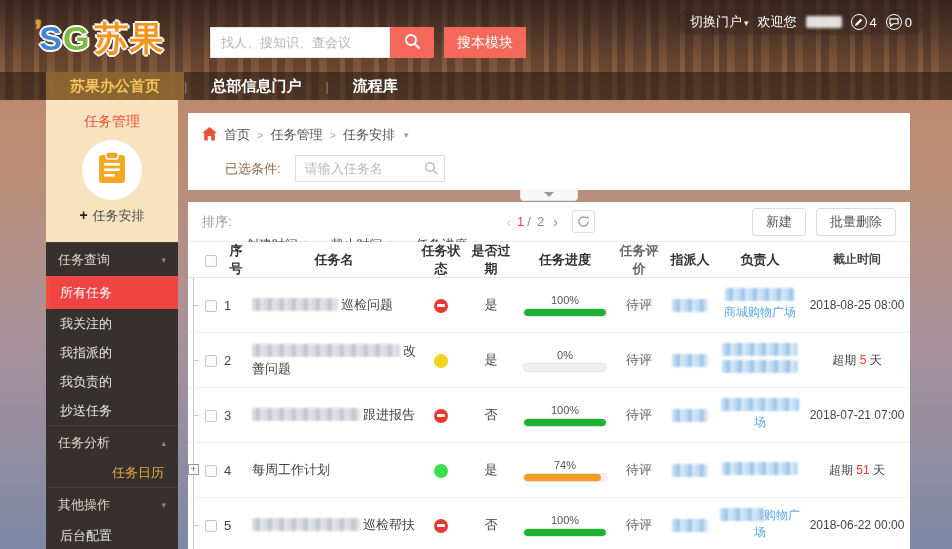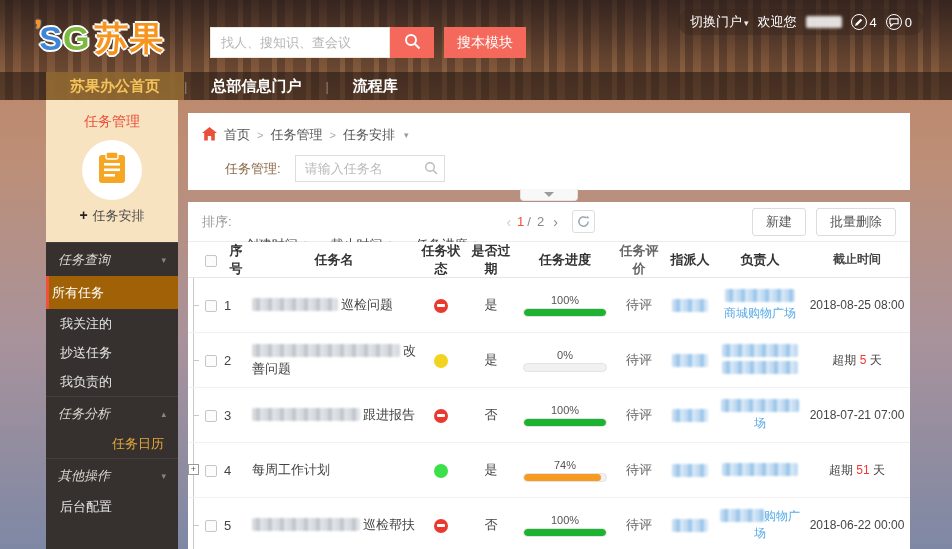--- a/index.html
+++ b/index.html
@@ -41,24 +41,24 @@
   .nav-sep{color:rgba(255,255,255,.35);font-size:13px;}
   
   .sidebar{position:absolute;left:46px;top:100px;width:132px;bottom:0;}
   .side-top{height:142px;background:#f8e3c1;text-align:center;}
   .side-title{padding-top:13px;color:#e8503a;font-size:14px;}
   .side-circle{width:60px;height:60px;background:#fff;border-radius:50%;margin:9px auto 7px;display:flex;align-items:center;justify-content:center;}
   .side-new{font-size:13px;color:#4a4a4a;cursor:pointer;}
   .side-new .plus{font-weight:bold;color:#222;margin-right:5px;font-size:14px;}
   .side-menu{position:absolute;top:142px;left:0;right:0;bottom:0;background:#36302e;}
   .sm-row{display:flex;align-items:center;font-size:13px;cursor:pointer;position:relative;}
-  .sm-section{height:34px;color:#ddd6d0;padding:0 12px;border-top:1px solid rgba(255,255,255,.07);font-style:italic;}
+  .sm-section{height:34px;color:#ddd6d0;padding:0 12px;border-top:1px solid rgba(255,255,255,.07);}
   .sm-section .chev{margin-left:auto;color:#8d8680;font-size:9px;}
   .sm-item{height:29px;color:#e5e5e5;padding:0 12px 0 14px;}
-  .sm-item.active{height:33px;background:#a16207;color:#fff;border-left:3px solid #f0503c;padding-left:3px;}
+  .sm-item.active{height:33px;background:#ef4444;color:#fff;border-left:3px solid #f0503c;padding-left:11px;}
   .sm-gold{height:28px;color:#e6a93c;justify-content:flex-end;padding:0 14px;}
   
   .main{position:absolute;left:188px;top:113px;width:722px;bottom:0;}
   .panel-filter{background:#fff;height:77px;position:relative;}
   .breadcrumb{display:flex;align-items:center;gap:7px;padding:13px 0 0 14px;font-size:13px;color:#555;}
   .bc-sep{color:#aaa;font-size:11px;}
   .bc-caret{font-size:9px;color:#999;margin-left:2px;}
   .filter-row{display:flex;align-items:center;margin-top:11px;padding-left:37px;}
   .filter-label{font-size:13px;color:#8a6a4a;margin-right:14px;}
   .filter-input-wrap{position:relative;}
@@ -105,21 +105,21 @@
   .dot{display:inline-flex;width:14px;height:14px;border-radius:50%;align-items:center;justify-content:center;vertical-align:middle;}
   .dash{width:8px;height:3px;background:#fff;border-radius:1px;}
   .plabel{font-size:11px;color:#555;margin-bottom:2px;}
   .ptrack{width:84px;height:9px;background:#f1f1f1;border:1px solid #e3e3e3;border-radius:5px;margin:0 auto;overflow:hidden;}
   .pfill{height:100%;border-radius:5px;}
   .rd{display:inline-block;height:13px;border-radius:2px;vertical-align:-2px;
     background:repeating-linear-gradient(90deg,#d7dade 0 4px,#c2c7cd 4px 8px,#dfe2e6 8px 12px);filter:blur(1.3px);}
   .rd.blue{background:repeating-linear-gradient(90deg,#c3dbf2 0 4px,#9ec7ea 4px 8px,#d4e6f6 8px 12px);}
   .rd.white{background:rgba(255,255,255,.85);height:12px;filter:blur(1.5px);}
   .owner{font-size:12px;line-height:17px;color:#58aae8;}
-  .oline{white-space:nowrap;}
+  .oline{white-space:nowrap;font-family:Liberation Mono, monospace;}
   .olink{color:#58aae8;cursor:pointer;}
   .red{color:#f0372f;}
   .tname .rd{margin-right:3px;}
 </style>
 </head>
 <body>
 
 <div class="photo"></div>
 
 <div class="header">
@@ -182,22 +182,23 @@
             <rect x="7" y="23" width="11" height="2.6" fill="#fff"></rect>
           </svg>
       </span>
     </div>
     <div class="side-new"><span class="plus">+</span><span>任务安排</span></div>
   </div>
   <div class="side-menu" id="side-menu">
       <div class="sm-row sm-section">任务查询<span class="chev">▾</span></div>
       <div class="sm-row sm-item active">所有任务</div>
       <div class="sm-row sm-item">我关注的</div>
+      <div class="sm-row sm-item">我指派的</div>
+      <div class="sm-row sm-item">我负责的</div>
       <div class="sm-row sm-item">抄送任务</div>
-      <div class="sm-row sm-item">我负责的</div>
       <div class="sm-row sm-section">任务分析<span class="chev">▴</span></div>
       <div class="sm-row sm-gold">任务日历</div>
       <div class="sm-row sm-section">其他操作<span class="chev">▾</span></div>
       <div class="sm-row sm-item">后台配置</div>
     </div>
 </div>
 
 <div class="main">
   <div class="panel-filter">
     <div class="breadcrumb" id="breadcrumb">
@@ -207,21 +208,21 @@
           </svg>
       </span>
     <span>首页</span>
         <span class="bc-sep">&gt;</span>
         <span>任务管理</span>
         <span class="bc-sep">&gt;</span>
         <span>任务安排</span>
         <span class="bc-caret">▾</span>
       </div>
     <div class="filter-row">
-      <span class="filter-label">任务管理:</span>
+      <span class="filter-label">已选条件:</span>
       <span class="filter-input-wrap">
         <input class="filter-input" placeholder="请输入任务名" style="">
         <svg width="14" height="14" viewBox="0 0 14 14">
             <circle cx="6" cy="6" r="4.3" fill="none" stroke="#b9b9b9" stroke-width="1.4"></circle>
             <line x1="9.4" y1="9.4" x2="13" y2="13" stroke="#b9b9b9" stroke-width="1.4"></line>
           </svg>
       </span>
     </div>
     <div class="collapse-tab">
         <span class="tri"></span>

